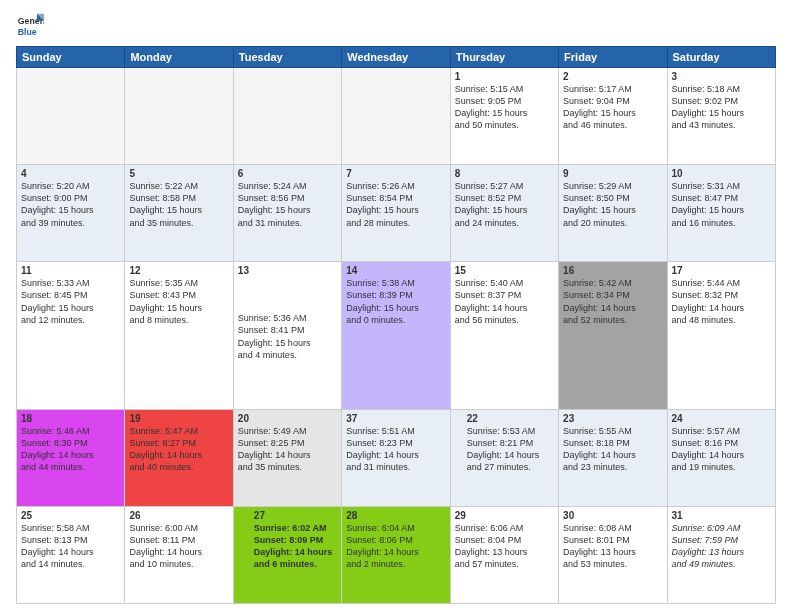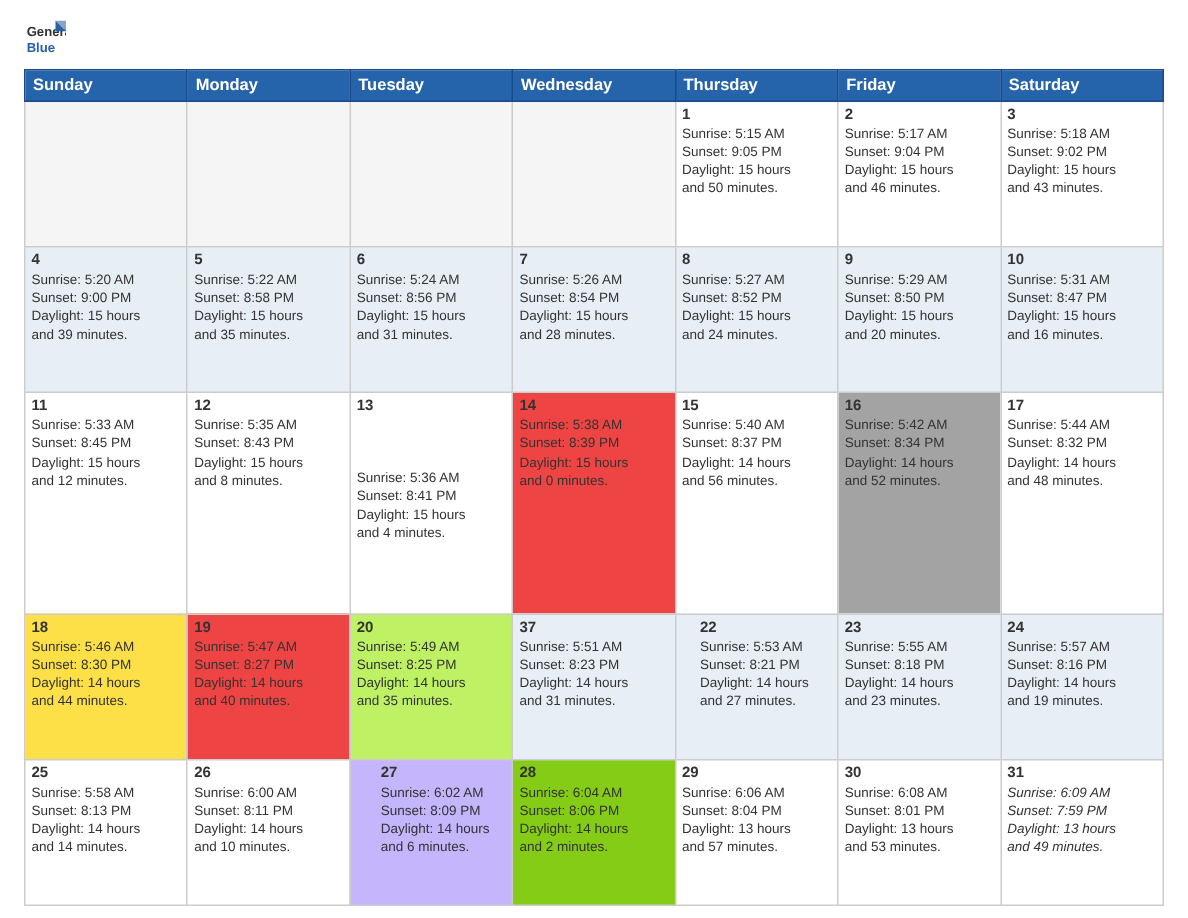--- a/index.html
+++ b/index.html
@@ -225,21 +225,21 @@
 Daylight: 15 hours
 and 8 minutes.</div>
           </td>
           <td style="background: rgb(255, 255, 255);">
             <span class="day-number">13</span>
             <div class="day-info" style="white-space: pre-line; margin-top: 36px;">Sunrise: 5:36 AM
 Sunset: 8:41 PM
 Daylight: 15 hours
 and 4 minutes.</div>
           </td>
-          <td style="background: #ef4444; margin-top: 44px;">
+          <td style="background: #c4b5fd; margin-top: 44px;">
             <span class="day-number">14</span>
             <div class="day-info" style="white-space: pre-line;">Sunrise: 5:38 AM
 Sunset: 8:39 PM
 Daylight: 15 hours
 and 0 minutes.</div>
           </td>
           <td style="background: rgb(255, 255, 255);">
             <span class="day-number">15</span>
             <div class="day-info" style="white-space: pre-line;">Sunrise: 5:40 AM
 Sunset: 8:37 PM
@@ -255,35 +255,35 @@
           </td>
           <td style="background: rgb(255, 255, 255);">
             <span class="day-number">17</span>
             <div class="day-info" style="white-space: pre-line;">Sunrise: 5:44 AM
 Sunset: 8:32 PM
 Daylight: 14 hours
 and 48 minutes.</div>
           </td>
         </tr>
         <tr class="row-even">
-          <td style="background: #fde047;">
+          <td style="background: #d946ef;">
             <span class="day-number">18</span>
             <div class="day-info" style="white-space: pre-line;">Sunrise: 5:46 AM
 Sunset: 8:30 PM
 Daylight: 14 hours
 and 44 minutes.</div>
           </td>
           <td style="background: #ef4444;">
             <span class="day-number">19</span>
             <div class="day-info" style="white-space: pre-line;">Sunrise: 5:47 AM
 Sunset: 8:27 PM
 Daylight: 14 hours
 and 40 minutes.</div>
           </td>
-          <td style="background: #bef264;">
+          <td style="background: #e5e5e5;">
             <span class="day-number">20</span>
             <div class="day-info" style="white-space: pre-line;">Sunrise: 5:49 AM
 Sunset: 8:25 PM
 Daylight: 14 hours
 and 35 minutes.</div>
           </td>
           <td style="background: rgb(232, 238, 245);">
             <span class="day-number">37</span>
             <div class="day-info" style="white-space: pre-line;">Sunrise: 5:51 AM
 Sunset: 8:23 PM
@@ -320,23 +320,23 @@
 Daylight: 14 hours
 and 14 minutes.</div>
           </td>
           <td style="background: rgb(255, 255, 255);">
             <span class="day-number">26</span>
             <div class="day-info" style="white-space: pre-line;">Sunrise: 6:00 AM
 Sunset: 8:11 PM
 Daylight: 14 hours
 and 10 minutes.</div>
           </td>
-          <td style="background: #c4b5fd; padding-left: 20px;">
+          <td style="background: #84cc16; padding-left: 20px;">
             <span class="day-number">27</span>
-            <div class="day-info" style="white-space: pre-line;">Sunrise: 6:02 AM
+            <div class="day-info" style="white-space: pre-line; font-weight: bold;">Sunrise: 6:02 AM
 Sunset: 8:09 PM
 Daylight: 14 hours
 and 6 minutes.</div>
           </td>
           <td style="background: #84cc16;">
             <span class="day-number">28</span>
             <div class="day-info" style="white-space: pre-line;">Sunrise: 6:04 AM
 Sunset: 8:06 PM
 Daylight: 14 hours
 and 2 minutes.</div>

